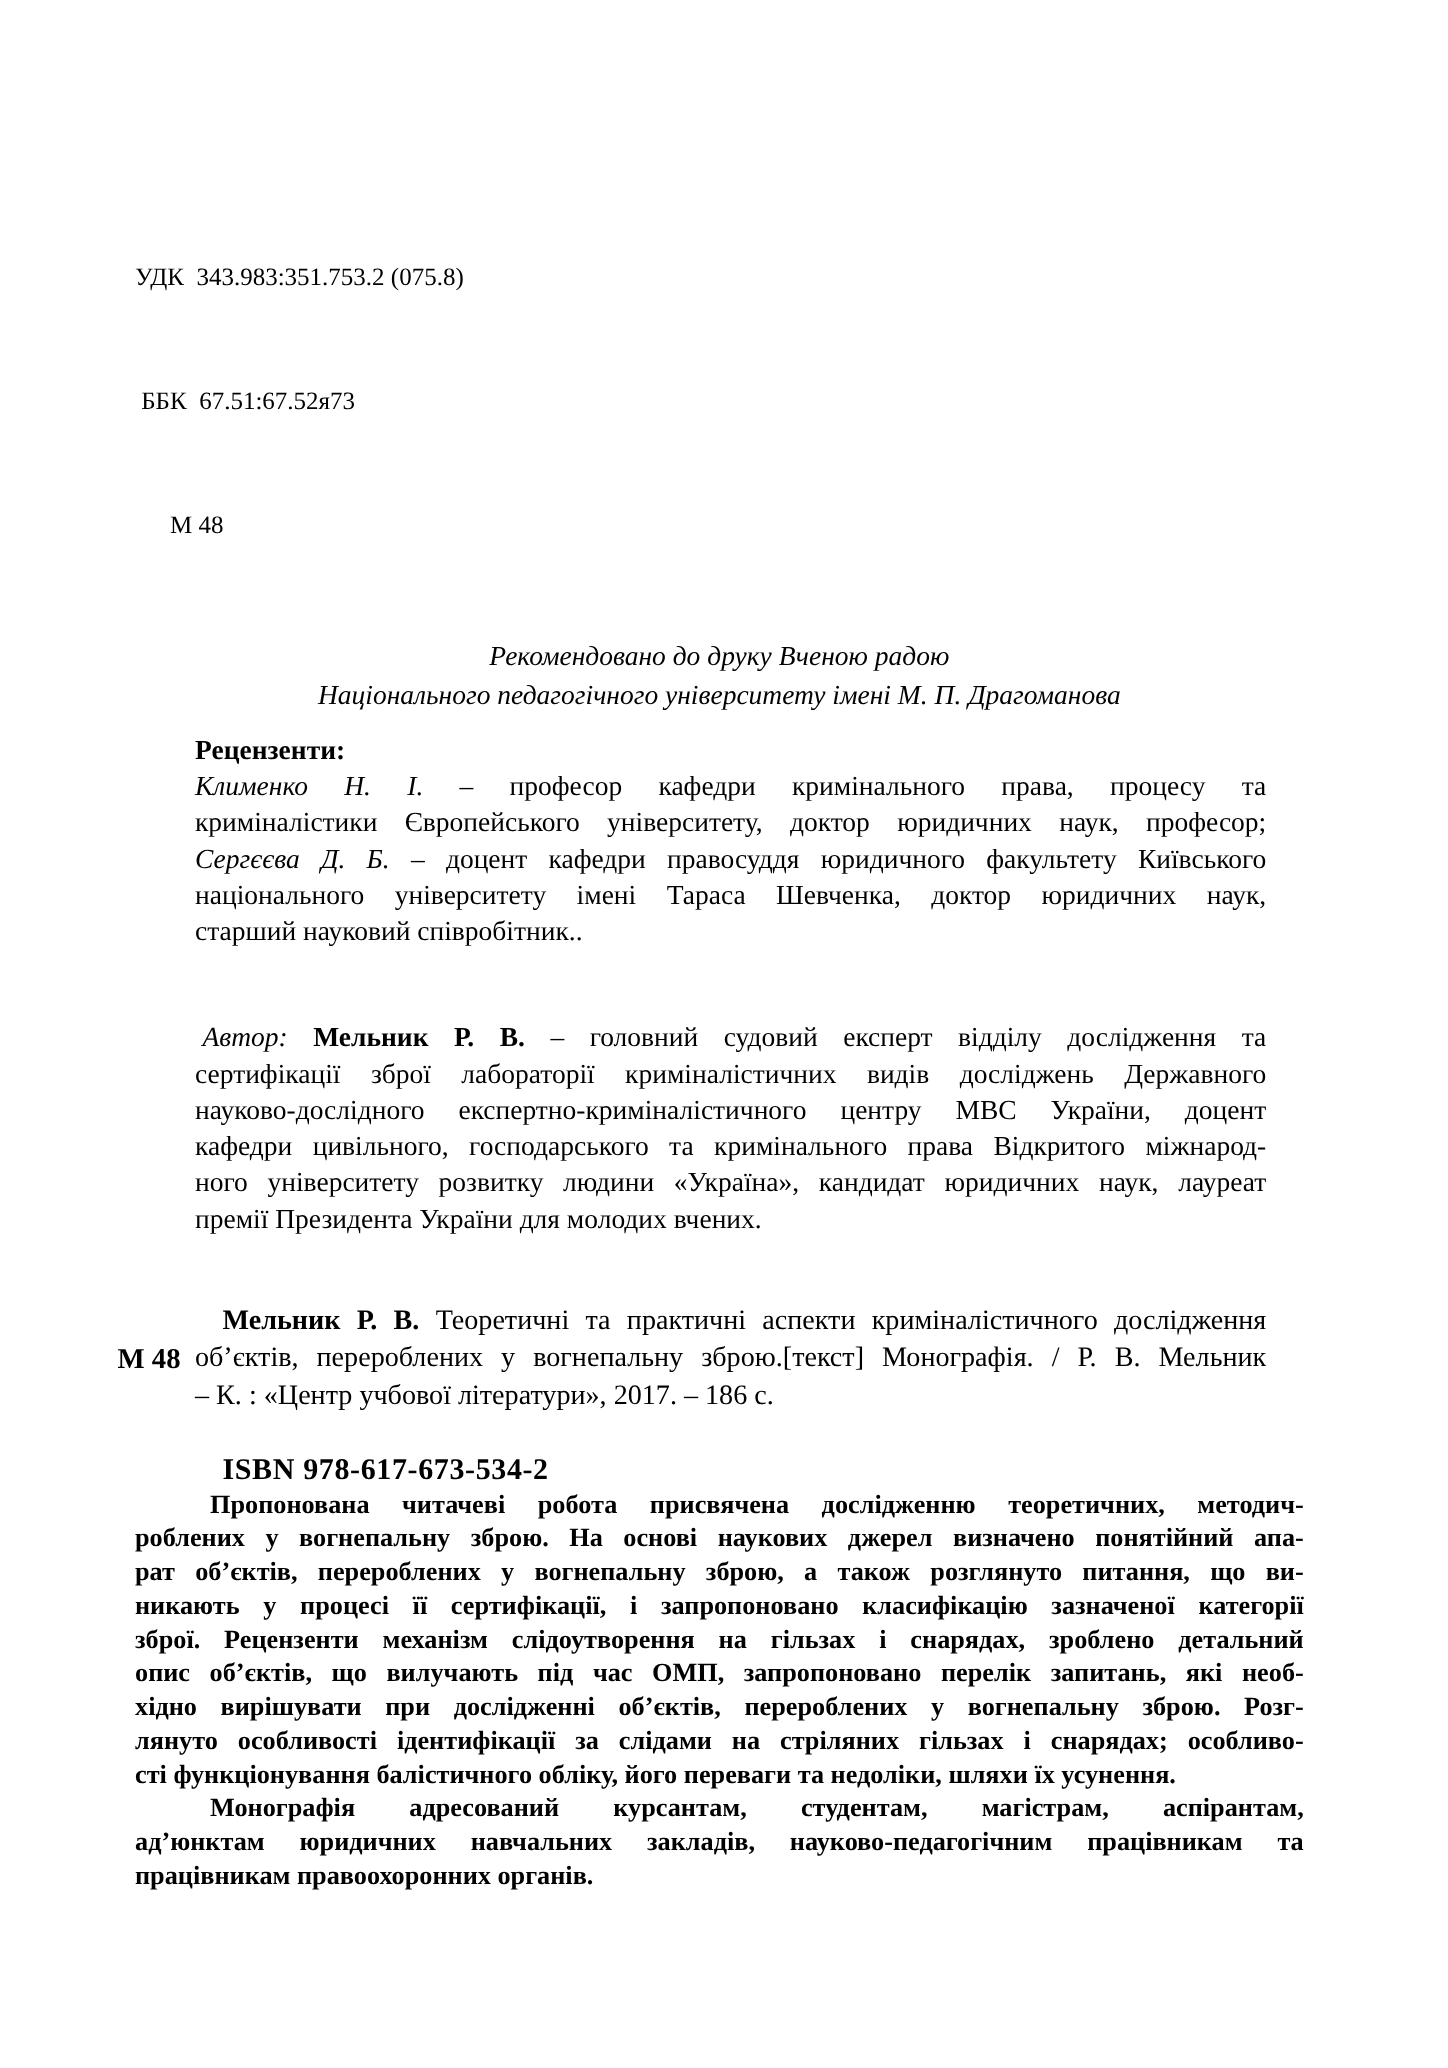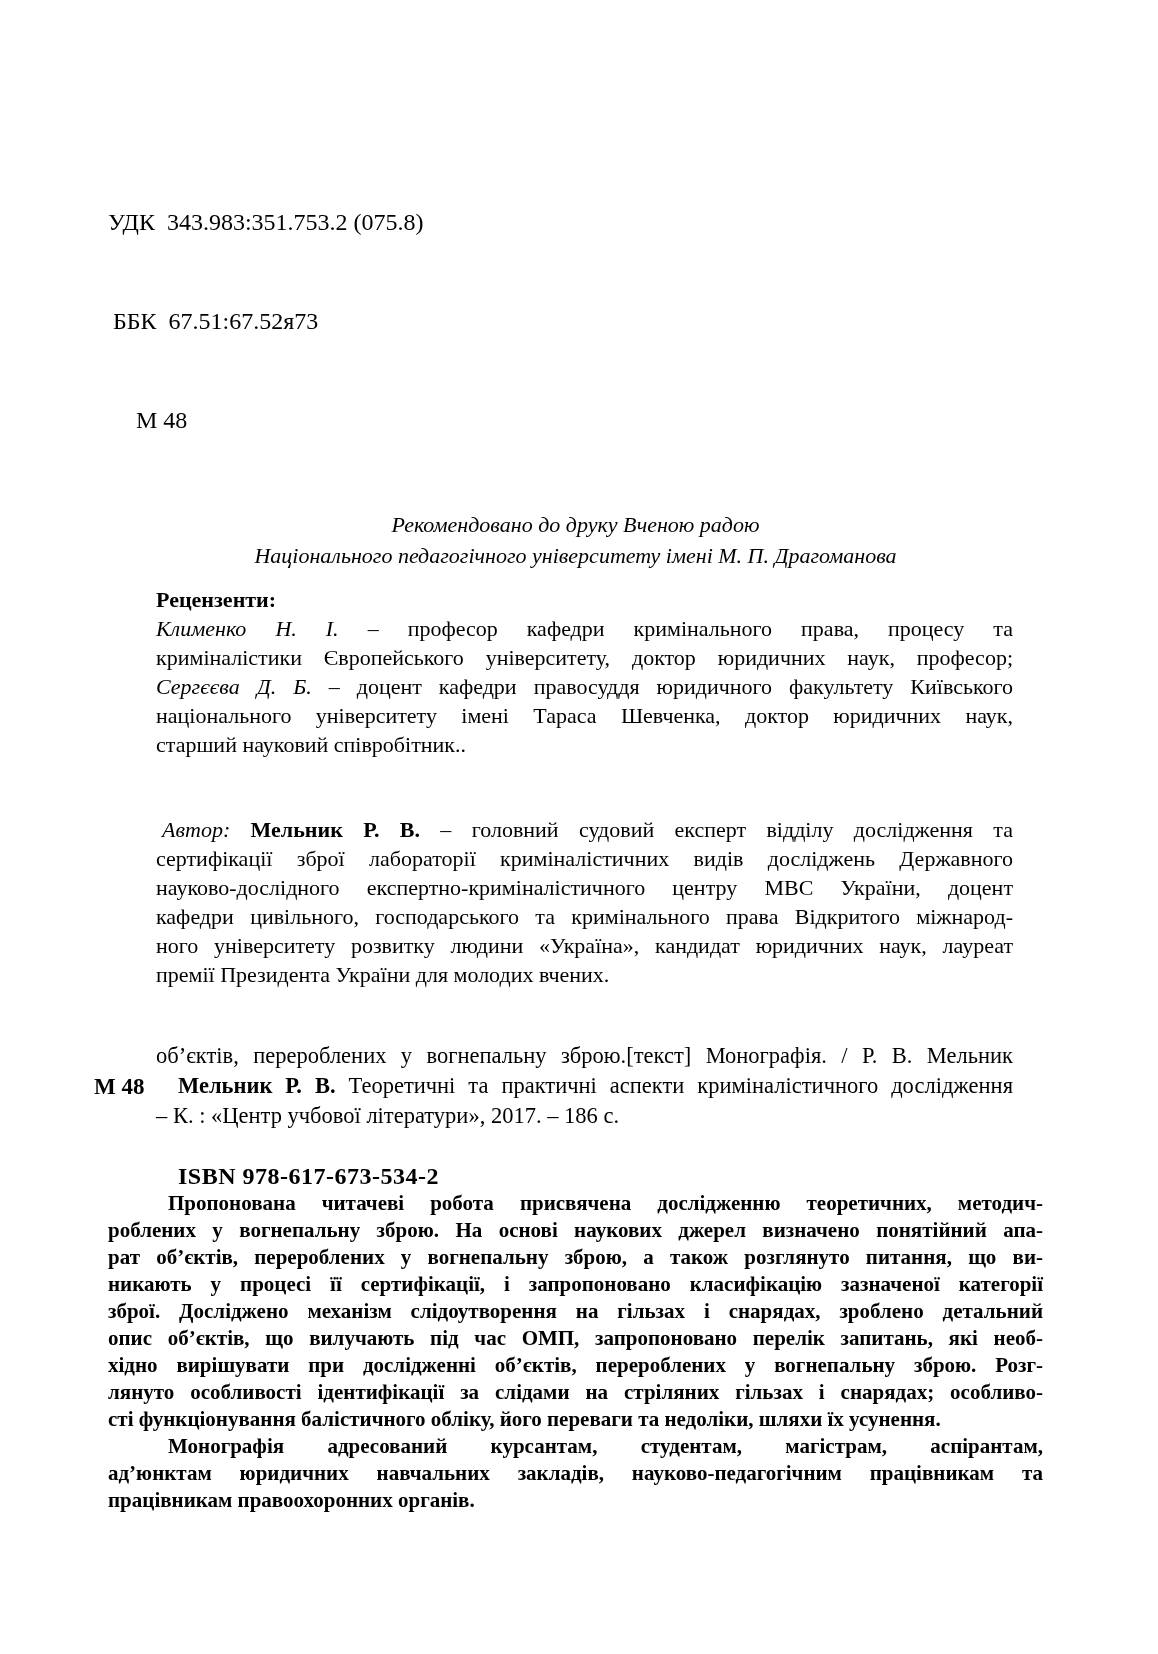--- a/index.html
+++ b/index.html
@@ -6,21 +6,21 @@
   body {
     width:1158px; height:1654px;
     font-family:"Liberation Serif", serif;
     color:#000;
     position:relative;
     overflow:hidden;
   }
   .page { box-sizing:border-box; padding:140px 115px 0 108px; }
 
   
-  .udk-top { font-size:24px; line-height:33px; white-space:pre; }
+  .udk-top { font-size:20px; line-height:33px; white-space:pre; }
   .udk-top .bbk-line { padding-left:5px; }
   .udk-top .code-line { padding-left:28px; }
 
   
   .recommend { margin-top:6px; text-align:center; font-style:italic; font-size:22px; line-height:31px; }
 
   
   .block { margin-left:48px; margin-right:30px; font-size:22px; line-height:29px; }
   .jl { text-align:justify; text-align-last:justify; }
   .b  { font-weight:bold; }
@@ -70,33 +70,33 @@
     <div class="jl l1"><span class="bi">Автор:</span><span class="b"> Мельник Р. В.</span><span> – головний судовий експерт відділу дослідження та</span></div>
     <div class="jl">сертифікації зброї лабораторії криміналістичних видів досліджень Державного</div>
     <div class="jl">науково-дослідного експертно-криміналістичного центру МВС України, доцент</div>
     <div class="jl">кафедри цивільного, господарського та кримінального права Відкритого міжнарод-</div>
     <div class="jl">ного університету розвитку людини «Україна», кандидат юридичних наук, лауреат</div>
     <div>премії Президента України для молодих вчених.</div>
   </div>
 
   <div class="block biblio">
     <div class="m48-label">М 48</div>
+    <div class="jl l1"><span class="b">Мельник Р. В.</span><span> Теоретичні та практичні аспекти криміналістичного дослідження</span></div>
     <div class="jl">об’єктів, перероблених у вогнепальну зброю.[текст] Монографія. / Р. В. Мельник</div>
-    <div class="jl l1"><span class="b">Мельник Р. В.</span><span> Теоретичні та практичні аспекти криміналістичного дослідження</span></div>
     <div>– К. : «Центр учбової літератури»,  2017. – 186 с.</div>
   </div>
 
   <div class="isbn-mid">ISBN 978-617-673-534-2</div>
 
   <div class="abstract">
     <div class="jl ind">Пропонована читачеві робота присвячена дослідженню теоретичних, методич-</div>
     <div class="jl">роблених у вогнепальну зброю. На основі наукових джерел визначено понятійний апа-</div>
     <div class="jl">рат об’єктів, перероблених у вогнепальну зброю, а також розглянуто питання, що ви-</div>
     <div class="jl">никають у процесі її сертифікації, і запропоновано класифікацію зазначеної категорії</div>
-    <div class="jl">зброї. Досліджено механізм слідоутворення на гільзах і снарядах, зроблено детальний</div>
+    <div class="jl">зброї. Рецензенти механізм слідоутворення на гільзах і снарядах, зроблено детальний</div>
     <div class="jl">опис об’єктів, що вилучають під час ОМП, запропоновано перелік запитань, які необ-</div>
     <div class="jl">хідно вирішувати при дослідженні об’єктів, перероблених у вогнепальну зброю. Розг-</div>
     <div class="jl">лянуто особливості ідентифікації за слідами на стріляних гільзах і снарядах; особливо-</div>
     <div>сті функціонування балістичного обліку, його переваги та недоліки, шляхи їх усунення.</div>
     <div class="jl ind">Монографія адресований курсантам, студентам, магістрам, аспірантам,</div>
     <div class="jl">ад’юнктам юридичних навчальних закладів, науково-педагогічним працівникам та</div>
     <div>працівникам правоохоронних органів.</div>
   </div>
 
   <div class="footer-udk">

